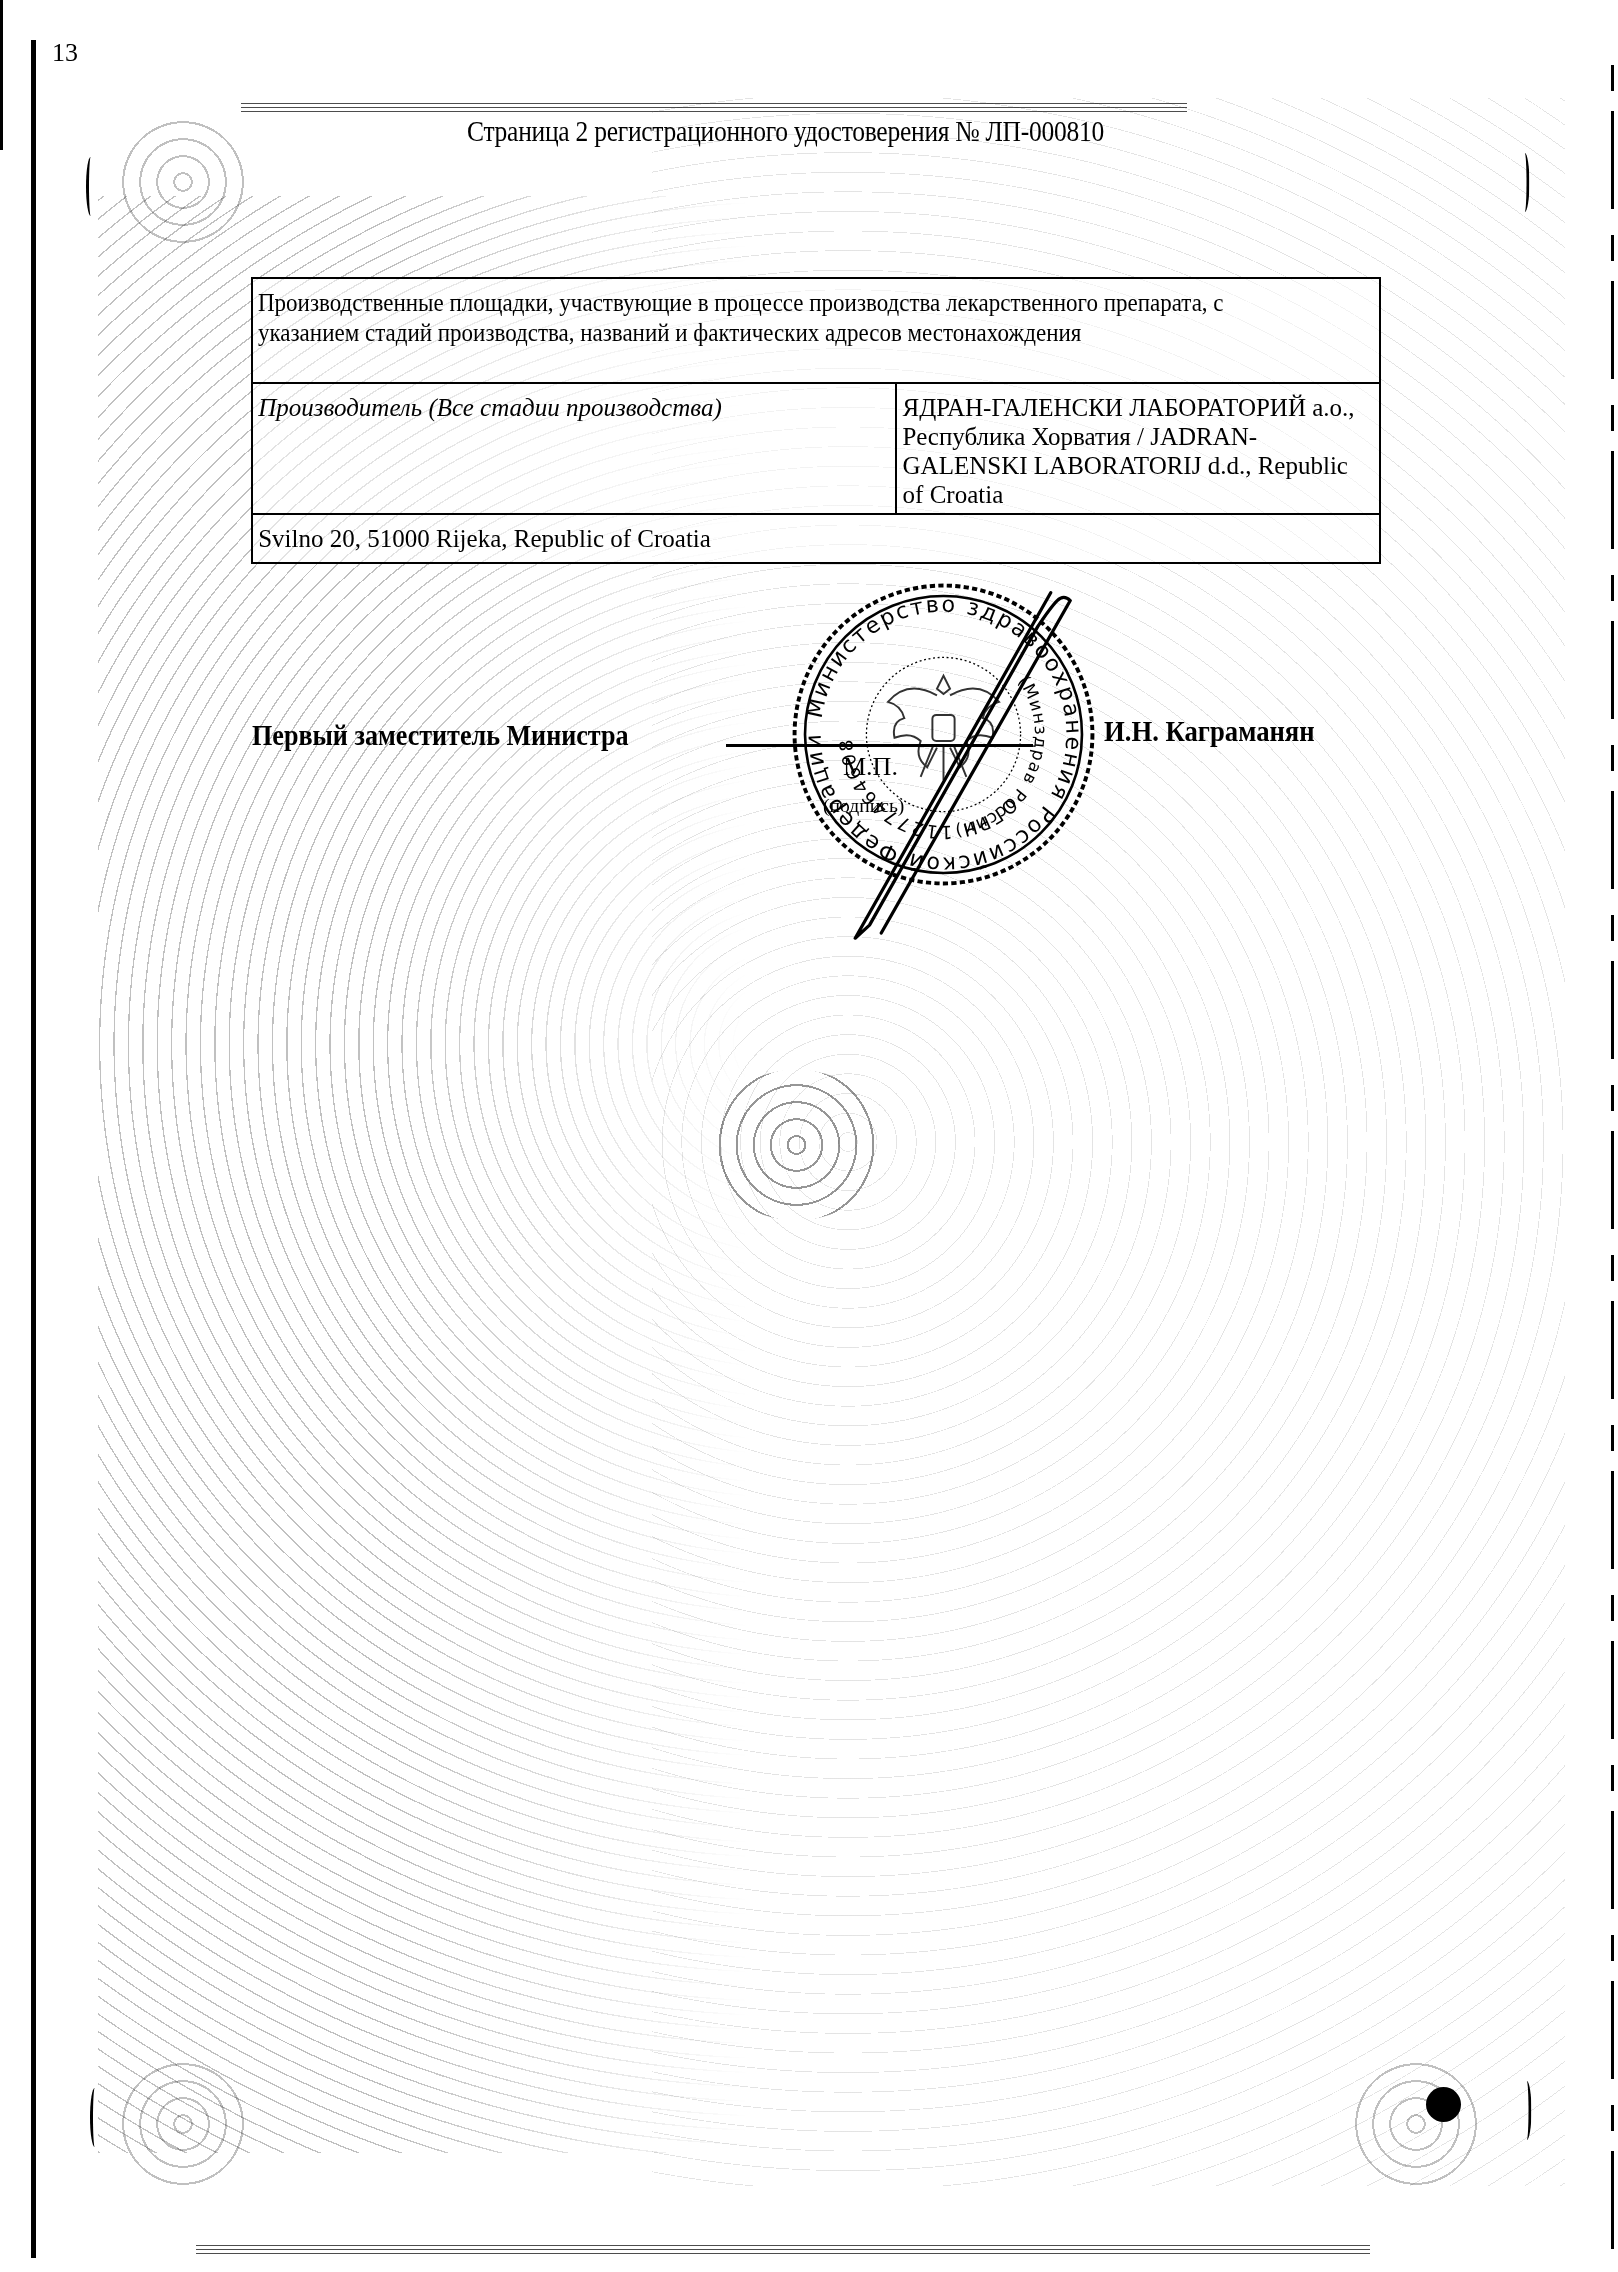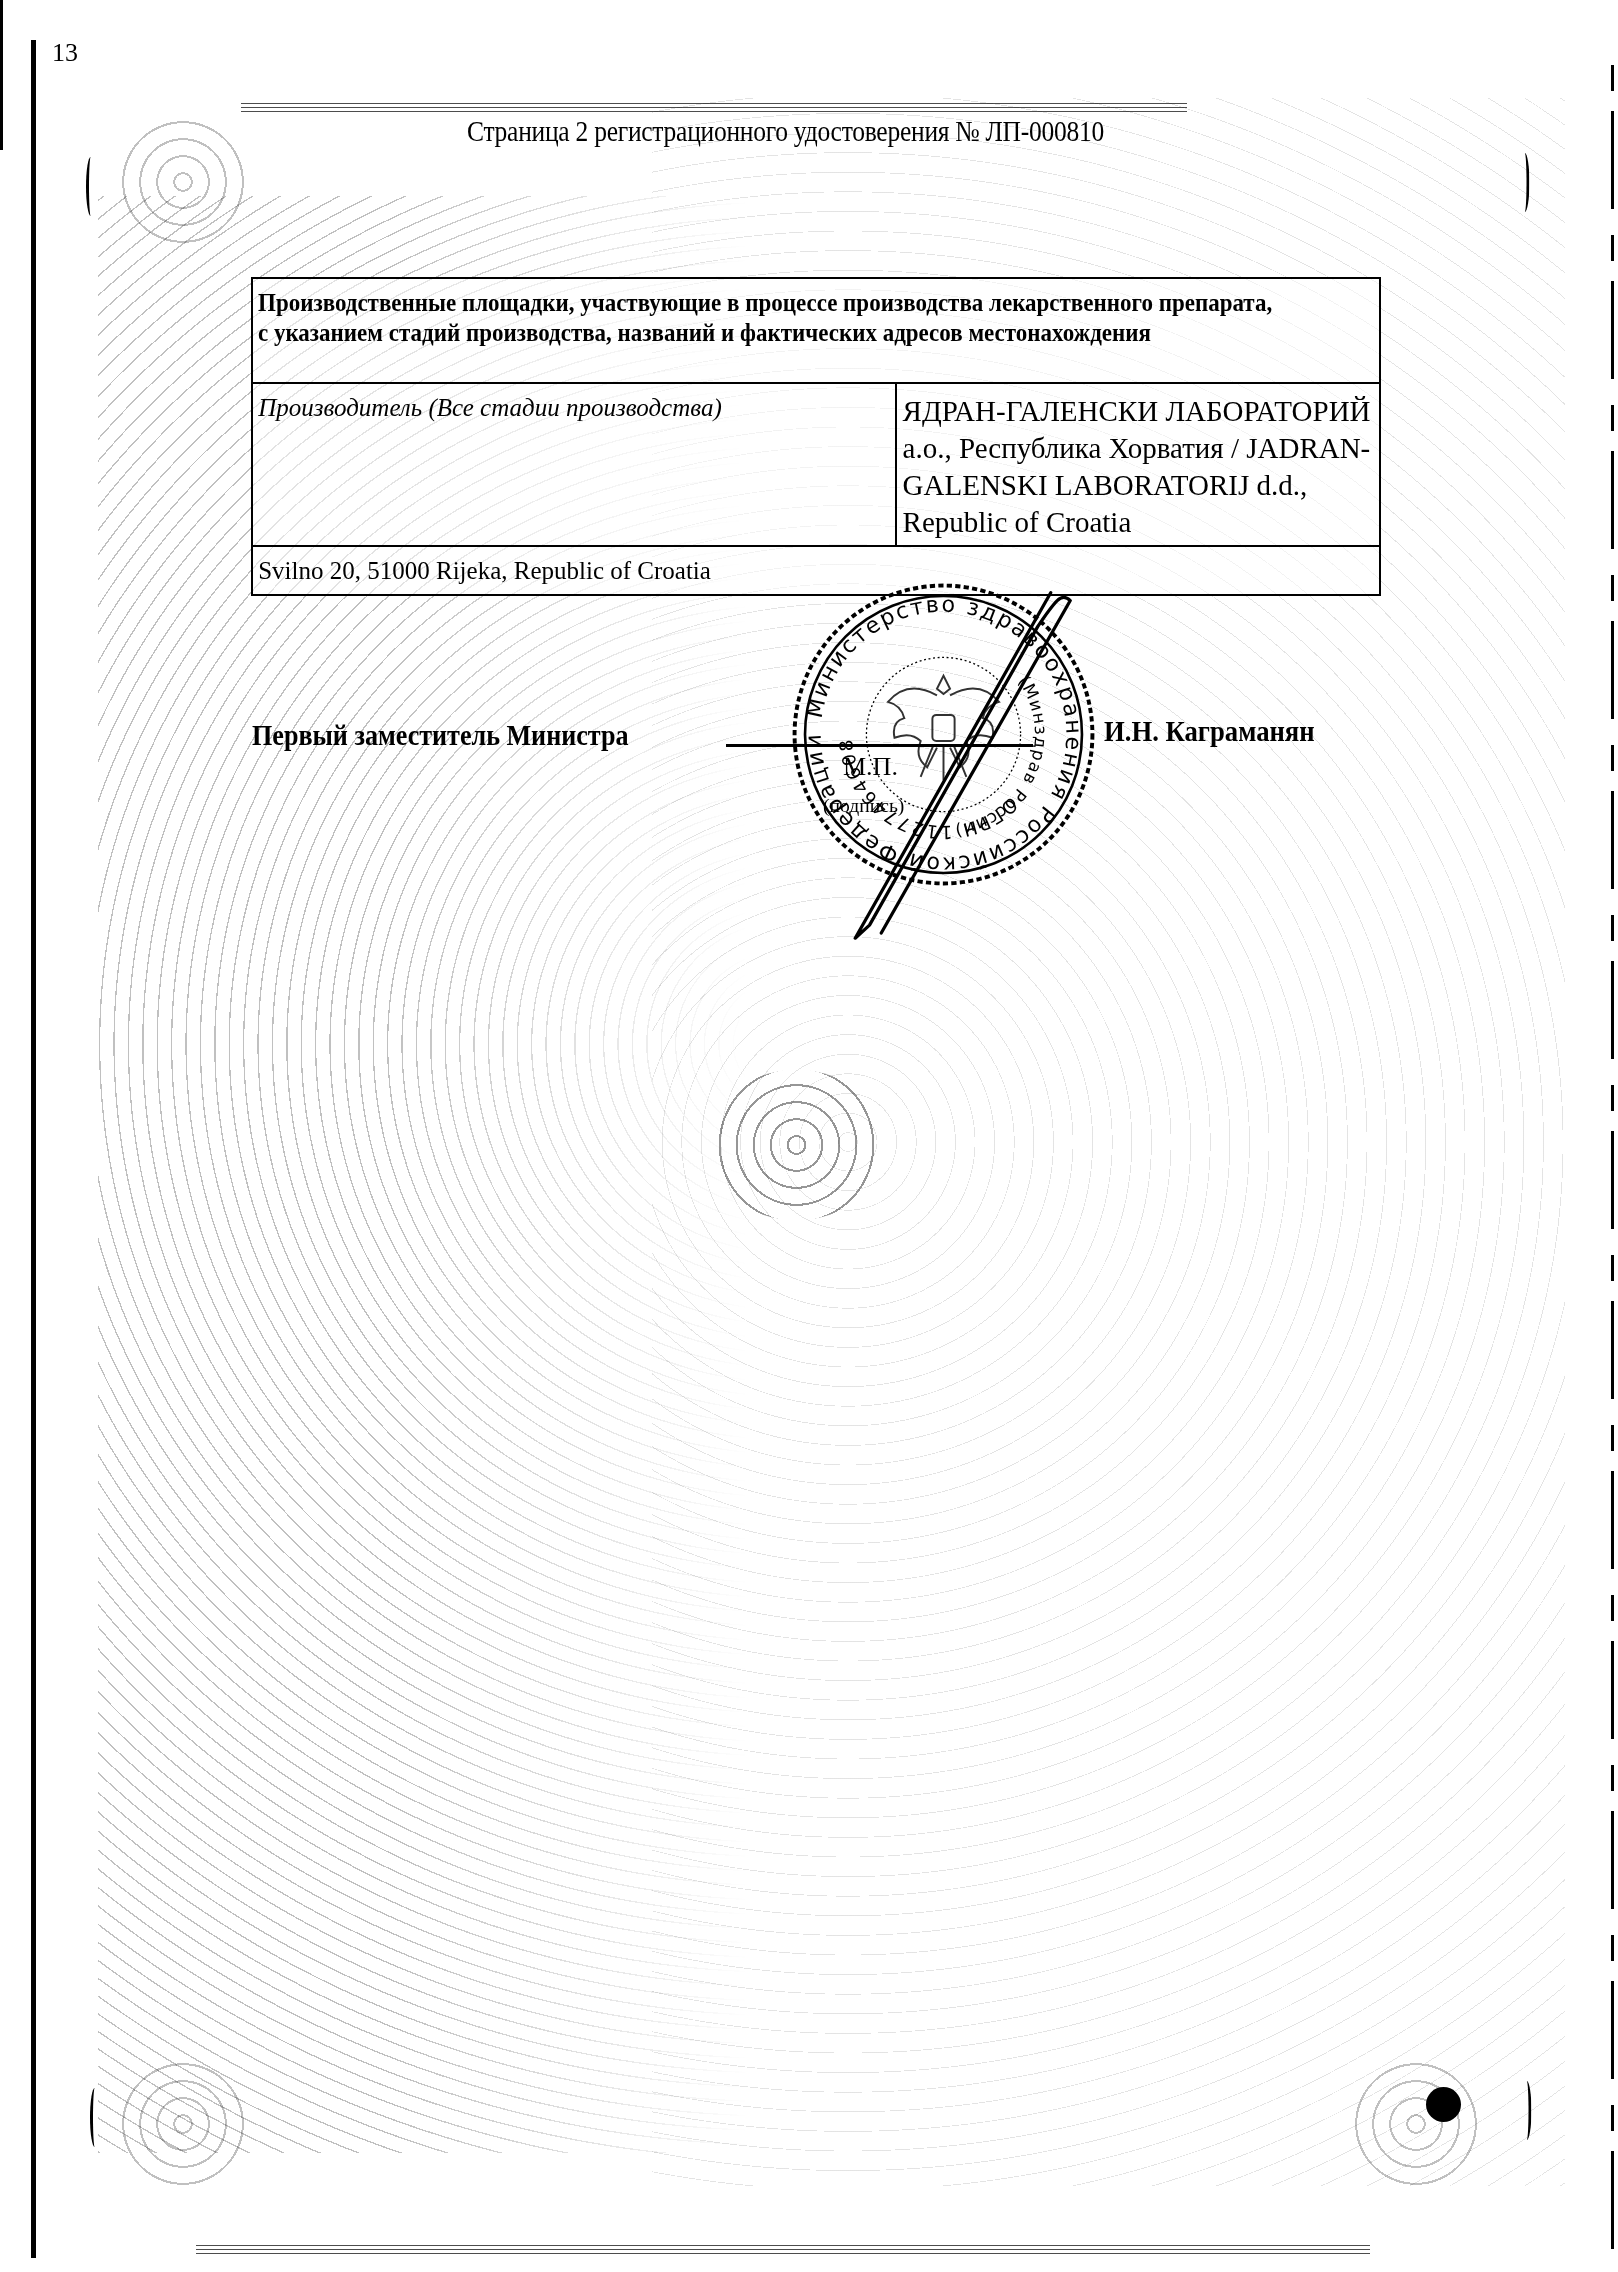--- a/index.html
+++ b/index.html
@@ -53,24 +53,24 @@
     left: 467px; top: 115px; font-size: 29px; letter-spacing: -0.3px;
     transform: scaleX(.88); transform-origin: left top; white-space: nowrap;
   }
 
   
   .doc-table {
     left: 251px; top: 277px; width: 1130px; border-collapse: collapse;
     font-size: 25px; line-height: 30px; background: rgba(255,255,255,.55);
   }
   .doc-table td { border: 2.6px solid #000; padding: 9px 5.2px 3.9px 5.2px; vertical-align: top; }
-  .hdr-cell { font-weight: bold; height: 90px; border-radius: 28px; }
+  .hdr-cell { font-weight: normal; height: 90px; border-radius: 28px; }
   .hdr-cell span { display: inline-block; transform: scaleX(.92); transform-origin: left; }
   .producer-label { font-style: italic; width: 632px; height: 114px; }
-  .producer-name { font-size: 29px; line-height: 37px; border-radius: 7px; }
+  .producer-name { font-size: 25px; line-height: 29px; border-radius: 7px; }
   .address-cell { height: 34px; padding-top: 6.5px; margin-left: 10px; }
 
   
   .sig-title { left: 252px; top: 719px; font-size: 29px; font-weight: bold;
     transform: scaleX(.9); transform-origin: left top; white-space: nowrap; }
   .sig-name { left: 1104px; top: 715px; font-size: 29px; font-weight: bold;
     transform: scaleX(.92); transform-origin: left top; white-space: nowrap; }
   .sig-line { left: 726px; top: 744px; width: 307px; height: 3.3px; background: #000; }
   .sig-caption { left: 823px; top: 756px; font-size: 19.6px; margin-top: 39px; }
   .stamp-mark { left: 843px; top: 752px; font-size: 26px; }

